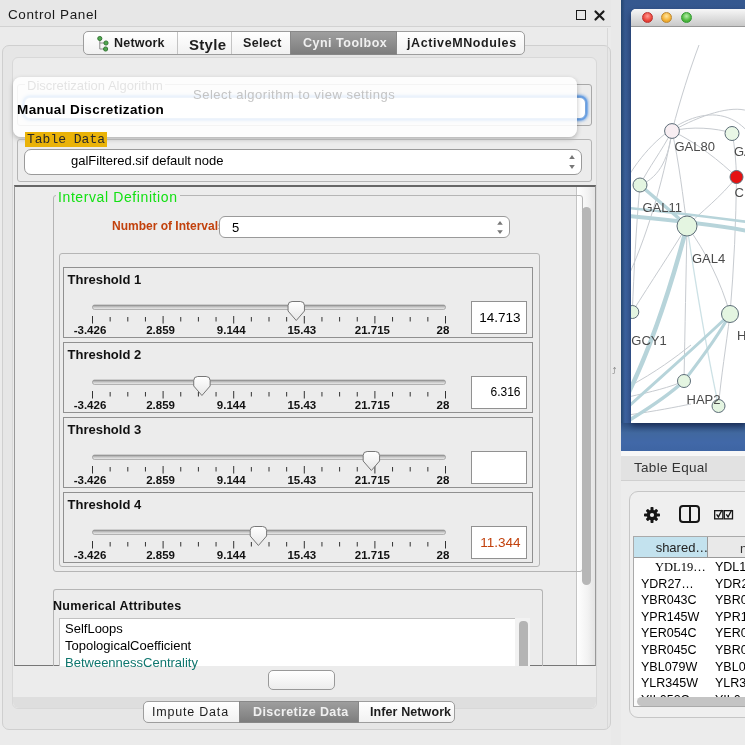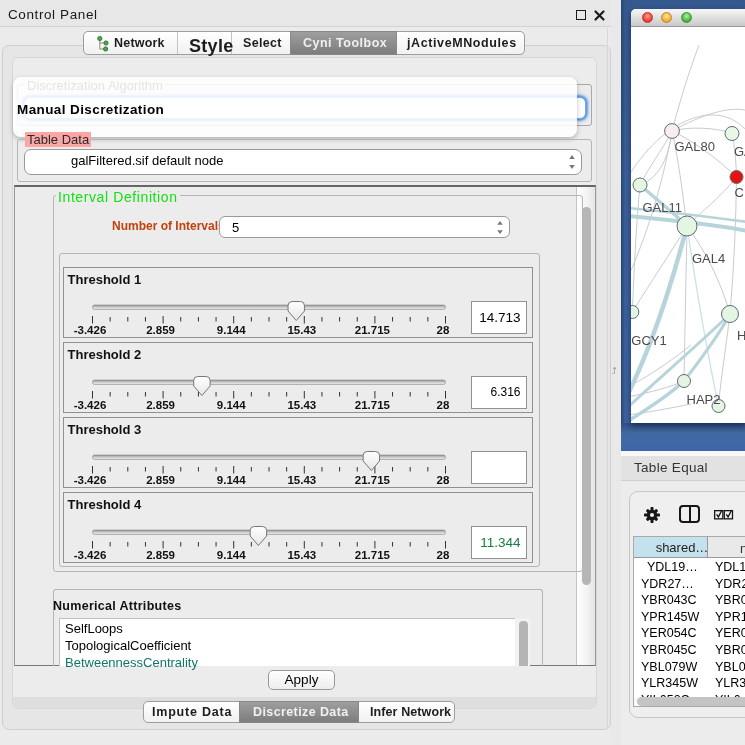--- a/index.html
+++ b/index.html
@@ -27,37 +27,38 @@
   <div class="abs" style="left:231px;top:32px;width:1px;height:22px;background:#c4c4c4;"></div>
   <div class="abs" style="left:289.5px;top:31px;width:107px;height:24px;background:linear-gradient(#9e9e9e,#7d7d7d);border:1px solid #888;"></div>
 
   <svg class="abs" style="left:97px;top:35px;" width="15" height="17" viewBox="0 0 15 17">
     <path d="M2.8 3.5 L2.8 14 M2.8 8 L9 8 M2.8 14 L8.6 14" stroke="#8a8a8a" stroke-width="1" fill="none"></path>
     <circle cx="2.8" cy="3.5" r="2.1" fill="#4fa84f" stroke="#2e6e2e" stroke-width="0.9"></circle>
     <circle cx="9" cy="8" r="2.1" fill="#4fa84f" stroke="#2e6e2e" stroke-width="0.9"></circle>
     <circle cx="8.6" cy="14" r="2.1" fill="#4fa84f" stroke="#2e6e2e" stroke-width="0.9"></circle>
   </svg>
   <div class="abs" style="left:114px;top:36px;font-size:12.5px;font-weight:bold;letter-spacing:0.2px;color:#1d1d1d;">Network</div>
-  <div class="abs" style="left:189px;top:36px;font-size:18px;font-weight:bold;letter-spacing:0.3px;color:#1d1d1d;">Style</div>
+  <div class="abs" style="left:189px;top:36px;font-size:15px;font-weight:bold;letter-spacing:0.3px;color:#1d1d1d;">Style</div>
   <div class="abs" style="left:243px;top:36px;font-size:12.5px;font-weight:bold;letter-spacing:0.3px;color:#1d1d1d;">Select</div>
   <div class="abs" style="left:303px;top:36px;font-size:12.5px;font-weight:bold;letter-spacing:0.5px;color:#f0f0f0;">Cyni Toolbox</div>
   <div class="abs" style="left:407px;top:36px;font-size:12.5px;font-weight:bold;letter-spacing:0.6px;color:#1d1d1d;">jActiveMNodules</div>
 
   <div class="abs" style="left:12px;top:57px;width:585px;height:652px;background:#ececec;border:1px solid #d8d8d8;border-radius:6px;"></div>
   <div class="abs" style="left:13px;top:697px;width:583px;height:11px;background:#dedede;border-radius:0 0 6px 6px;"></div>
 
   <div class="abs" style="left:17px;top:84px;width:575px;height:42px;border:1px solid #a8a8a8;border-radius:3px;"></div>
   <div class="abs" style="left:25px;top:77.5px;background:#ececec;padding:0 2px;font-size:13px;color:#2a2a2a;">Discretization Algorithm</div>
   <div class="abs" style="left:24px;top:97px;width:562px;height:22px;background:#fff;border:1px solid #7aa6dc;border-radius:6px;box-shadow:0 0 3px 1.5px rgba(77,144,226,0.8), 0 0 0 1.5px rgba(95,155,225,0.55);"></div>
 
   <div class="abs" style="left:13px;top:77px;width:564px;height:60px;background:rgba(255,255,255,0.87);border-radius:8px;box-shadow:0 2px 5px rgba(0,0,0,0.25);"></div>
+  <div class="abs" style="left:193px;top:87px;font-size:13px;letter-spacing:0.5px;color:#c4c4c4;">Select algorithm to view settings</div>
   <div class="abs" style="left:17px;top:101.5px;font-size:13.5px;letter-spacing:0.4px;font-weight:bold;color:#000;">Manual Discretization</div>
 
   <div class="abs" style="left:17px;top:138.5px;width:575px;height:43px;border:1px solid #b5b5b5;border-radius:3px;"></div>
-  <div class="abs" style="left:25px;top:131.5px;background:#fca5a5;padding:0 2px;font-size:13px;color:#2a2a2a;">Table Data</div>
+  <div class="abs" style="left:25px;top:131.5px;background:#eab308;padding:0 2px;font-size:13px;color:#2a2a2a;font-family:Liberation Mono, monospace;">Table Data</div>
   <div class="abs" style="left:24px;top:149px;width:558px;height:26px;background:#fff;border:1px solid #9a9a9a;border-radius:7px;"></div>
   <div class="abs" style="left:33px;top:152.5px;font-size:13px;color:#000;margin-left:38px;">galFiltered.sif default node</div>
   <svg class="abs" style="left:568px;top:154px;" width="8" height="16" viewBox="0 0 8 16">
     <path d="M4 1 L6.8 5 L1.2 5 Z" fill="#777"></path>
     <path d="M4 15 L6.8 11 L1.2 11 Z" fill="#777"></path>
   </svg>
 
   <div class="abs" style="left:14px;top:185px;width:582px;height:481px;background:#ececec;border-top:2px solid #666;border-left:1px solid #999;border-right:1px solid #999;border-bottom:1px solid #777;"></div>
 
   <div class="abs" style="left:576px;top:187px;width:19px;height:478px;background:linear-gradient(90deg,#ffffff,#f2f2f2 60%,#e4e4e4);border-left:1px solid #c4c4c4;"></div>
@@ -79,25 +80,24 @@
   <div class="abs" style="left:53px;top:589px;width:490px;height:77px;border:1px solid #b5b5b5;border-top-left-radius:3px;border-top-right-radius:3px;border-bottom:none;"></div>
   <div class="abs" style="left:53px;top:599px;font-size:12.5px;font-weight:bold;letter-spacing:0.3px;color:#111;">Numerical Attributes</div>
   <div class="abs" style="left:59px;top:618px;width:471px;height:48px;background:#fff;border:1px solid #c0c0c0;border-bottom:none;"></div>
   <div class="abs" style="left:65px;top:621px;font-size:13px;color:#000;">SelfLoops</div>
   <div class="abs" style="left:65px;top:638px;font-size:13px;color:#000;">TopologicalCoefficient</div>
   <div class="abs" style="left:65px;top:655px;font-size:13px;color:#0f766e;">BetweennessCentrality</div>
   <div class="abs" style="left:515px;top:618px;width:15px;height:48px;background:#f2f2f2;"></div>
   <div class="abs" style="left:519px;top:621px;width:8.5px;height:45px;background:#b4b4b4;border-radius:4px 4px 0 0;"></div>
 
   <div class="abs" style="left:268px;top:670px;width:67px;height:20px;background:linear-gradient(#ffffff,#ededed);border:1px solid #999;border-radius:5px;"></div>
-  <div class="abs" style="left:0;top:672px;width:603px;text-align:center;font-size:13.5px;color:#000;">Apply</div>
 
   <div class="abs" style="left:143px;top:701px;width:312px;height:22px;background:linear-gradient(#ffffff,#f1f1f1);border:1px solid #9d9d9d;border-radius:5px;"></div>
   <div class="abs" style="left:239px;top:701px;width:120px;height:22px;background:linear-gradient(#9e9e9e,#7d7d7d);border:1px solid #888;"></div>
-  <div class="abs" style="left:152px;top:705px;font-size:12.5px;font-weight:bold;letter-spacing:0.8px;color:#1d1d1d;text-align:center;">Impute Data</div>
+  <div class="abs" style="left:152px;top:705px;font-size:12.5px;font-weight:normal;letter-spacing:0.8px;color:#1d1d1d;text-align:center;">Impute Data</div>
   <div class="abs" style="left:253px;top:705px;font-size:12.5px;font-weight:bold;letter-spacing:0.4px;color:#f0f0f0;">Discretize Data</div>
   <div class="abs" style="left:370px;top:705px;font-size:12.5px;font-weight:bold;letter-spacing:0.1px;color:#1d1d1d;">Infer Network</div>
 <div class="abs" style="left: 62.5px; top: 267px; width: 470px; height: 71px; border: 1px solid rgb(144, 144, 144); background: rgb(236, 236, 236);">
       <div class="abs" style="left:4px;top:3.5px;font-size:13px;font-weight:bold;color:#111;">Threshold 1</div>
       <svg class="abs" style="left:0;top:0;" width="470" height="71" viewBox="0 0 470 71">
         <defs>
           <linearGradient id="trk1" x1="0" y1="0" x2="0" y2="1">
             <stop offset="0" stop-color="#8f8f8f"></stop>
             <stop offset="0.45" stop-color="#c7c7c7"></stop>
             <stop offset="1" stop-color="#efefef"></stop>
@@ -272,21 +272,21 @@
         <line x1="381.5" y1="48" x2="381.5" y2="55.5" stroke="#333" stroke-width="1"></line>
         <path d="M 186.20752879781074 43 L 186.20752879781074 37.5 Q 186.20752879781074 33.5 190.20752879781074 33.5 L 198.60752879781072 33.5 Q 202.60752879781072 33.5 202.60752879781072 37.5 L 202.60752879781072 43 L 194.40752879781073 52.5 Z" fill="url(#thm4)" stroke="#777" stroke-width="1"></path>
       </svg>
       <div class="abs" style="left:-3.5px;top:56px;width:60px;text-align:center;font-size:11.5px;font-weight:bold;color:#111;">-3.426</div>
       <div class="abs" style="left:67.1px;top:56px;width:60px;text-align:center;font-size:11.5px;font-weight:bold;color:#111;">2.859</div>
       <div class="abs" style="left:137.7px;top:56px;width:60px;text-align:center;font-size:11.5px;font-weight:bold;color:#111;">9.144</div>
       <div class="abs" style="left:208.3px;top:56px;width:60px;text-align:center;font-size:11.5px;font-weight:bold;color:#111;">15.43</div>
       <div class="abs" style="left:278.9px;top:56px;width:60px;text-align:center;font-size:11.5px;font-weight:bold;color:#111;">21.715</div>
       <div class="abs" style="left:349.5px;top:56px;width:60px;text-align:center;font-size:11.5px;font-weight:bold;color:#111;">28</div>
       <div class="abs" style="left:407px;top:33px;width:56px;height:33px;background:#fff;border:1px solid #919191;"></div>
-      <div class="abs" style="left:407px;top:42px;width:50px;text-align:right;font-size:13.5px;color:#15803d;">11.344</div>
+      <div class="abs" style="left:407px;top:42px;width:50px;text-align:right;font-size:13.5px;color:#c2410c;">11.344</div>
     </div>
   </div>
 
 <div class="abs" style="left:607px;top:28px;width:1px;height:700px;background:#d8d8d8;"></div>
 <div class="abs" style="left:611px;top:0px;width:10px;height:745px;background:#e9e9e9;"></div>
 <div class="abs" style="left:612px;top:366px;font-size:9px;color:#777;">⤴</div>
 
 <div class="abs" style="left:621px;top:0;width:124px;height:451px;background:linear-gradient(180deg,#35588f 0%,#3a5f9a 40%,#3c62a0 100%);"></div>
 <div class="abs" style="left:621px;top:0;width:4px;height:451px;background:linear-gradient(90deg,#24466f,rgba(36,70,111,0));"></div>
 <div class="abs" style="left:621px;top:423px;width:124px;height:28px;background:linear-gradient(180deg,#2e4f81 0%,#41689f 35%,#4168a8 70%,#3e65a3 100%);"></div>
@@ -386,21 +386,21 @@
   <rect x="10.3" y="1.65" width="8.2" height="8.2" fill="none" stroke="#161616" stroke-width="1.3"></rect>
   <path d="M12.3 5.3 L14.1 7.9 L17.7 1" stroke="#161616" stroke-width="1.3" fill="none"></path>
 </svg>
 
 <div class="abs" style="left:633px;top:536px;width:112px;height:171px;background:#fff;border:1px solid #aaa;border-right:none;"></div>
 <div class="abs" style="left:634px;top:537px;width:74px;height:21px;background:#c3e2ee;border-right:1px solid #999;border-bottom:1px solid #999;"></div>
 <div class="abs" style="left:708px;top:537px;width:37px;height:21px;background:#e9e9e9;border-bottom:1px solid #999;"></div>
 <div class="abs" style="left:645px;top:540px;width:74px;text-align:center;font-size:13px;color:#222;">shared…</div>
 <div class="abs" style="left:740px;top:541px;font-size:13px;color:#333;">n</div>
 <div class="abs" id="tablerows" style="left:634px;top:559px;width:111px;height:139px;overflow:hidden;font-size:12.5px;color:#000;">
-    <div class="abs" style="left:13px;top:1px;">YDL19…</div>
+    <div class="abs" style="left:21px;top:1px;font-family:Liberation Serif, serif;">YDL19…</div>
     <div class="abs" style="left:81px;top:1px;">YDL1</div>
     <div class="abs" style="left:7px;top:17.6px;">YDR27…</div>
     <div class="abs" style="left:81px;top:17.6px;">YDR2</div>
     <div class="abs" style="left:7px;top:34.2px;">YBR043C</div>
     <div class="abs" style="left:81px;top:34.2px;">YBR0</div>
     <div class="abs" style="left:7px;top:50.800000000000004px;">YPR145W</div>
     <div class="abs" style="left:81px;top:50.800000000000004px;">YPR1</div>
     <div class="abs" style="left:7px;top:67.4px;">YER054C</div>
     <div class="abs" style="left:81px;top:67.4px;">YER0</div>
     <div class="abs" style="left:7px;top:84px;">YBR045C</div>

